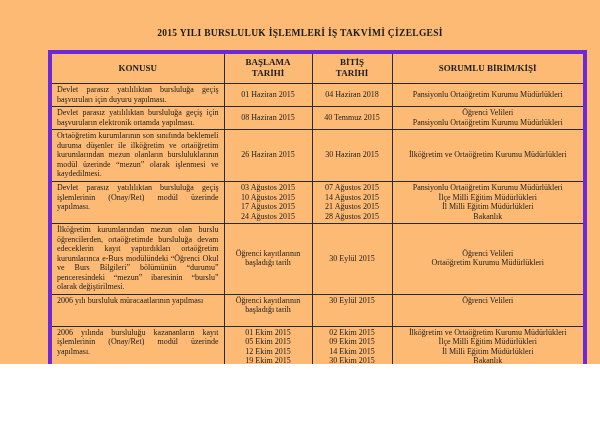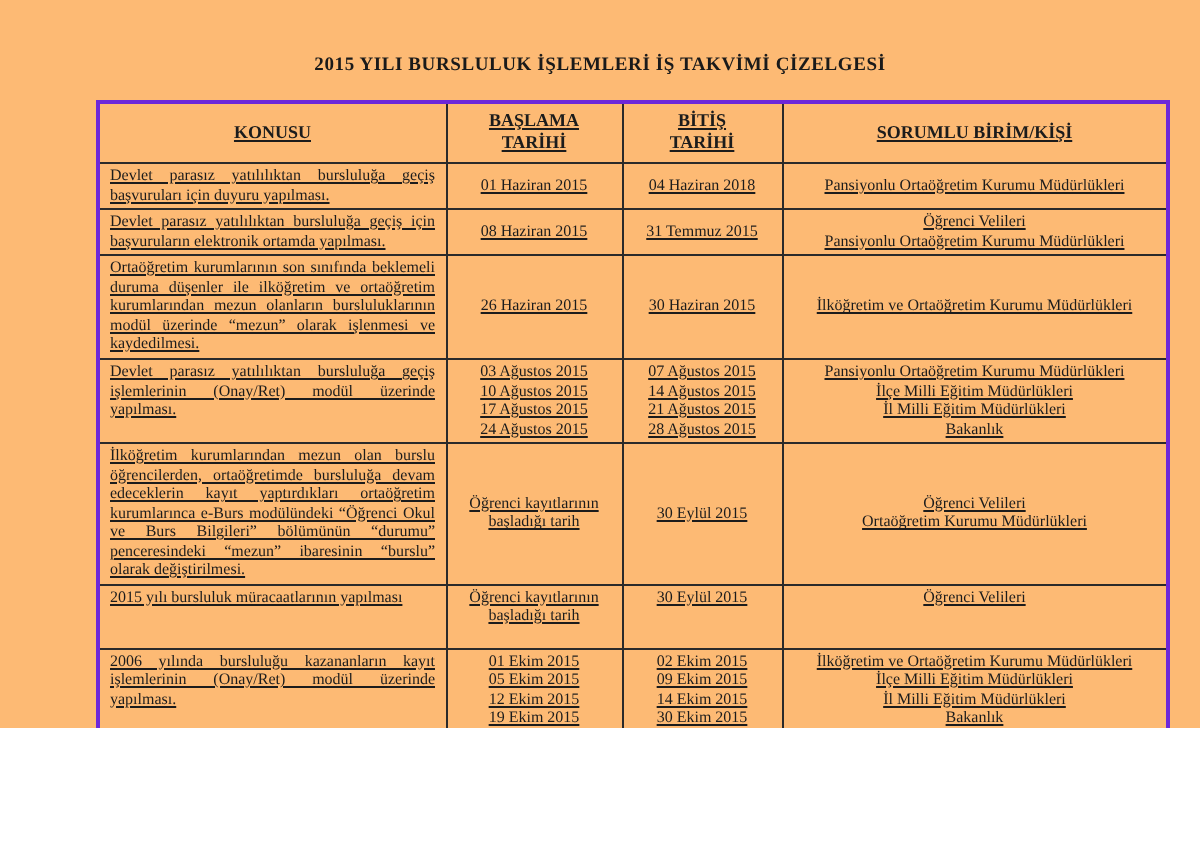--- a/index.html
+++ b/index.html
@@ -27,22 +27,21 @@
     letter-spacing: 0.3px;
     color: #1a1a1a;
   }
   table.schedule {
     position: absolute;
     left: 48px;
     top: 50px;
     width: 535px;
     border-collapse: collapse;
     table-layout: fixed;
-    border: 2px solid #6d28d9;
-    text-decoration: underline;
+    border: 4px solid #6d28d9;
   }
   table.schedule th,
   table.schedule td {
     border: 1px solid #2a2a2a;
     font-size: 8px;
     line-height: 9.5px;
     padding: 1px 5px 2px 5px;
     overflow: hidden;
   }
   table.schedule th {
@@ -103,21 +102,21 @@
     <tbody>
       <tr class="r1">
         <td class="konusu">Devlet parasız yatılılıktan bursluluğa geçiş başvuruları için duyuru yapılması.</td>
         <td class="date">01 Haziran 2015</td>
         <td class="date">04 Haziran 2018</td>
         <td class="resp">Pansiyonlu Ortaöğretim Kurumu Müdürlükleri</td>
       </tr>
       <tr class="r2">
         <td class="konusu">Devlet parasız yatılılıktan bursluluğa geçiş için başvuruların elektronik ortamda yapılması.</td>
         <td class="date">08 Haziran 2015</td>
-        <td class="date">31 Temmuz 2015</td>
+        <td class="date">40 Temmuz 2015</td>
         <td class="resp">Öğrenci Velileri
 Pansiyonlu Ortaöğretim Kurumu Müdürlükleri</td>
       </tr>
       <tr class="r3">
         <td class="konusu">Ortaöğretim kurumlarının son sınıfında beklemeli duruma düşenler ile ilköğretim ve ortaöğretim kurumlarından mezun olanların bursluluklarının modül üzerinde “mezun” olarak işlenmesi ve kaydedilmesi.</td>
         <td class="date">26 Haziran 2015</td>
         <td class="date">30 Haziran 2015</td>
         <td class="resp">İlköğretim ve Ortaöğretim Kurumu Müdürlükleri</td>
       </tr>
       <tr class="r4 va-top">
@@ -137,21 +136,21 @@
       </tr>
       <tr class="r5">
         <td class="konusu">İlköğretim kurumlarından mezun olan burslu öğrencilerden, ortaöğretimde bursluluğa devam edeceklerin kayıt yaptırdıkları ortaöğretim kurumlarınca e-Burs modülündeki “Öğrenci Okul ve Burs Bilgileri” bölümünün “durumu” penceresindeki “mezun” ibaresinin “burslu” olarak değiştirilmesi.</td>
         <td class="date">Öğrenci kayıtlarının
 başladığı tarih</td>
         <td class="date">30 Eylül 2015</td>
         <td class="resp">Öğrenci Velileri
 Ortaöğretim Kurumu Müdürlükleri</td>
       </tr>
       <tr class="r6 va-top">
-        <td class="konusu">2015 yılı bursluluk müracaatlarının yapılması</td>
+        <td class="konusu">2006 yılı bursluluk müracaatlarının yapılması</td>
         <td class="date">Öğrenci kayıtlarının
 başladığı tarih</td>
         <td class="date">30 Eylül 2015</td>
         <td class="resp">Öğrenci Velileri</td>
       </tr>
       <tr class="r7 va-top">
         <td class="konusu">2006 yılında bursluluğu kazananların kayıt işlemlerinin (Onay/Ret) modül üzerinde yapılması.</td>
         <td class="date">01 Ekim 2015
 05 Ekim 2015
 12 Ekim 2015

